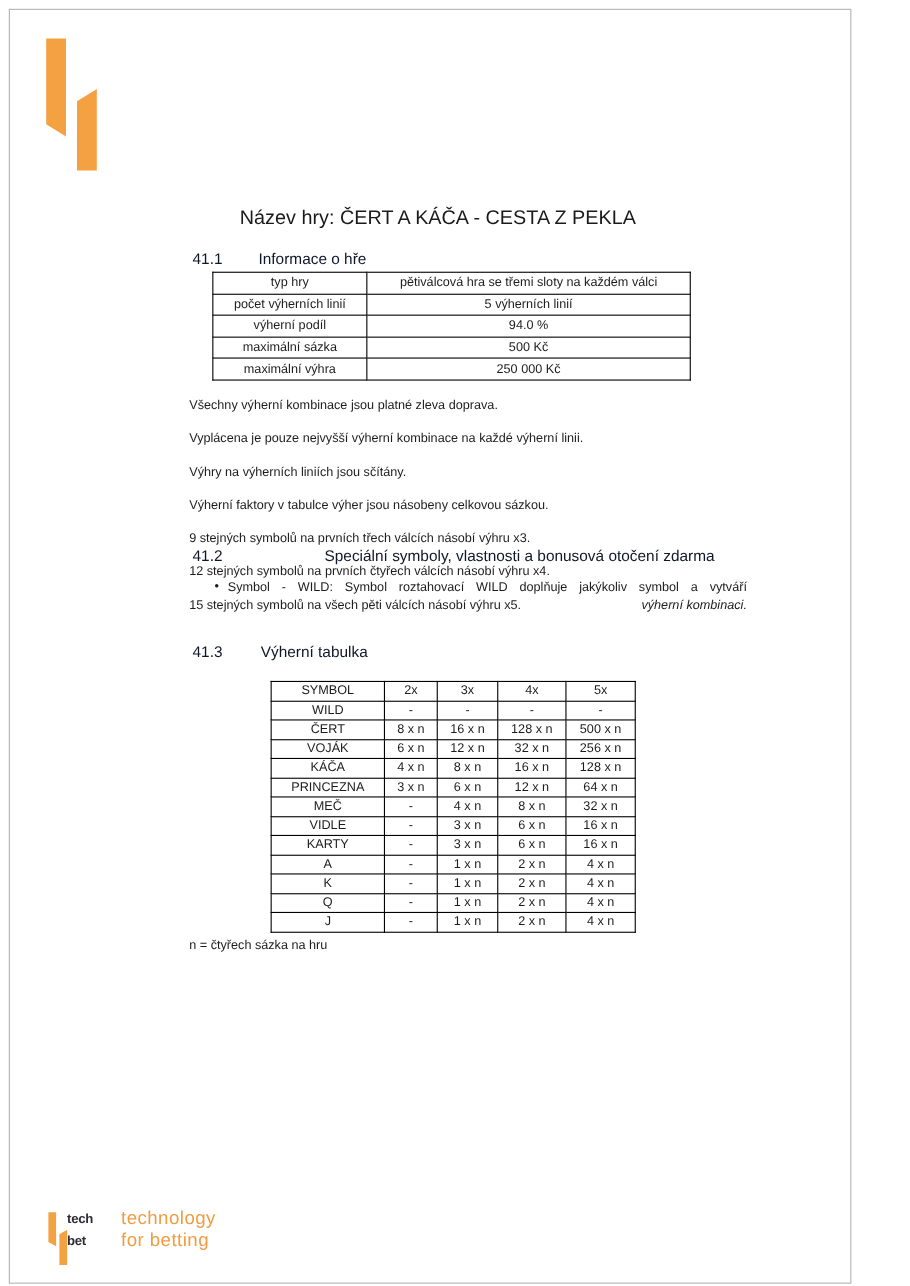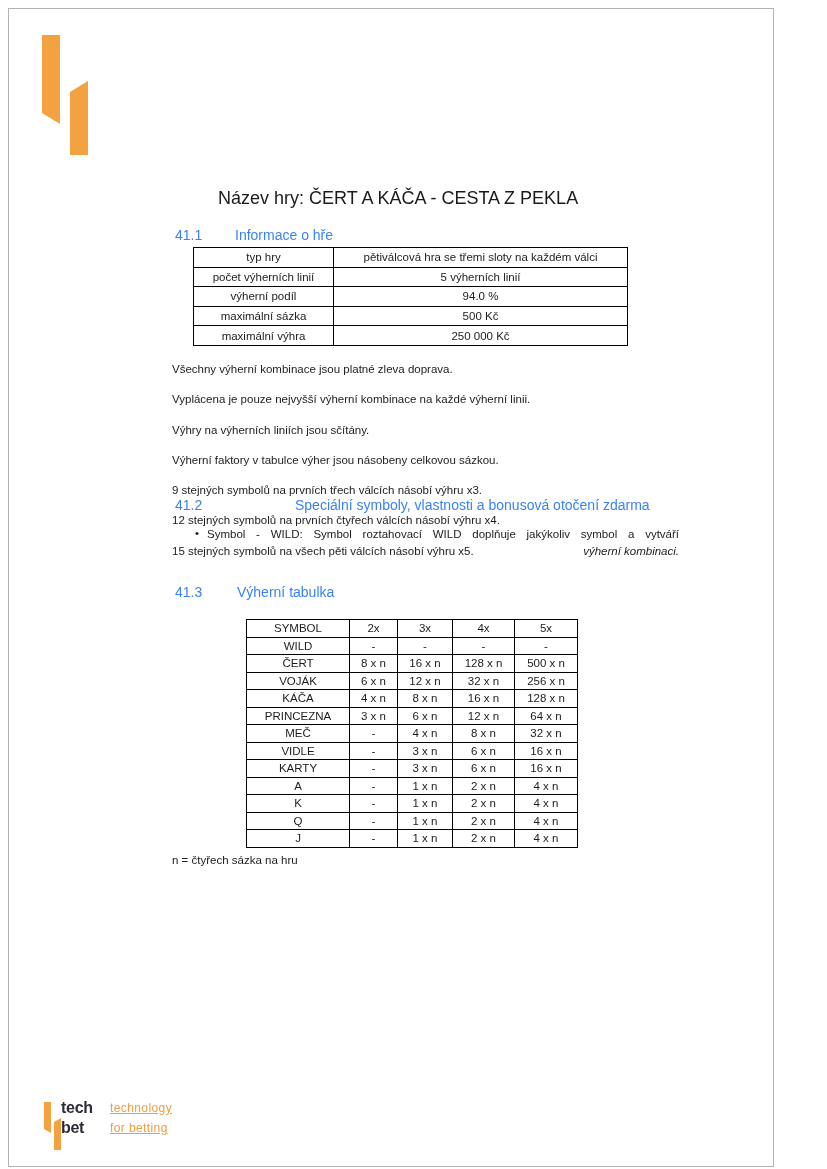--- a/index.html
+++ b/index.html
@@ -21,21 +21,21 @@
   .abs { position: absolute; }
   .title {
     left: 218px; top: 188px;
     font-size: 18px;
     white-space: nowrap;
     color: #1a1a1a;
   }
   .sec-num, .sec-label {
     font-size: 14px;
     white-space: nowrap;
-    color: #3b82f6;
+    color: #0f172a;
   }
   table.doc {
     border-collapse: collapse;
     table-layout: fixed;
   }
   table.doc td, table.doc th {
     border: 1px solid #000;
     padding: 0 2px;
     text-align: center;
     font-size: 11.5px;
@@ -59,31 +59,30 @@
   .note { left: 172px; top: 854px; font-size: 11.5px; white-space: nowrap; }
   .footer-text {
     left: 61px; top: 1098px;
     display: grid;
     grid-template-columns: 47px auto;
     grid-column-gap: 2px;
     line-height: 20px;
     white-space: nowrap;
   }
   .brand-dark {
-    font-size: 16px;
+    font-size: 12px;
     font-weight: bold;
     color: #2d2d38;
     letter-spacing: -0.3px;
   }
   .brand-orange {
-    font-size: 12px;
+    font-size: 17px;
     font-weight: normal;
     color: #ef9d40;
     letter-spacing: 0.4px;
-    text-decoration: underline;
   }
 </style>
 </head>
 <body>
 
 <div class="page">
   <div class="page-border"></div>
 
   <svg class="abs" style="left:40px; top:30px;" width="50" height="128" viewBox="0 0 50 128">
     <polygon points="2,5 20,5 20,94 2,83" fill="#F4A142"></polygon>

